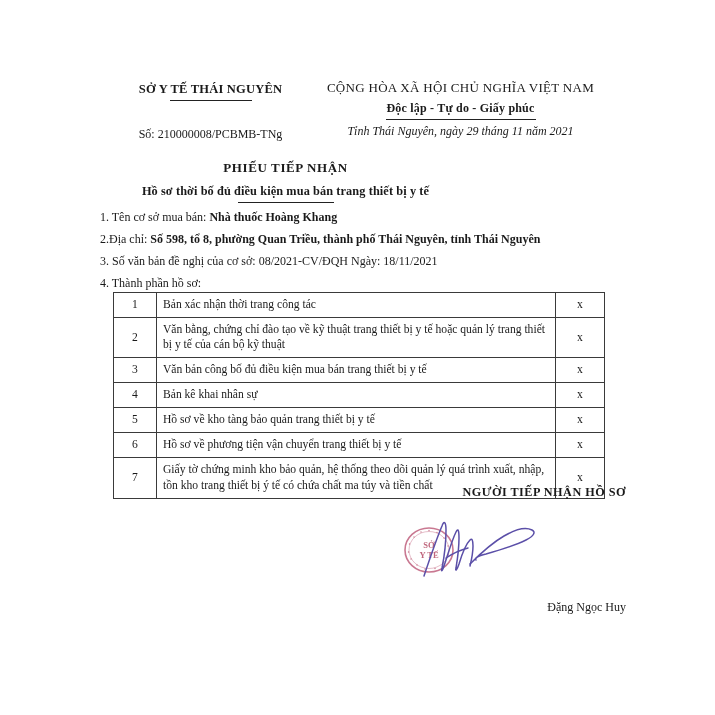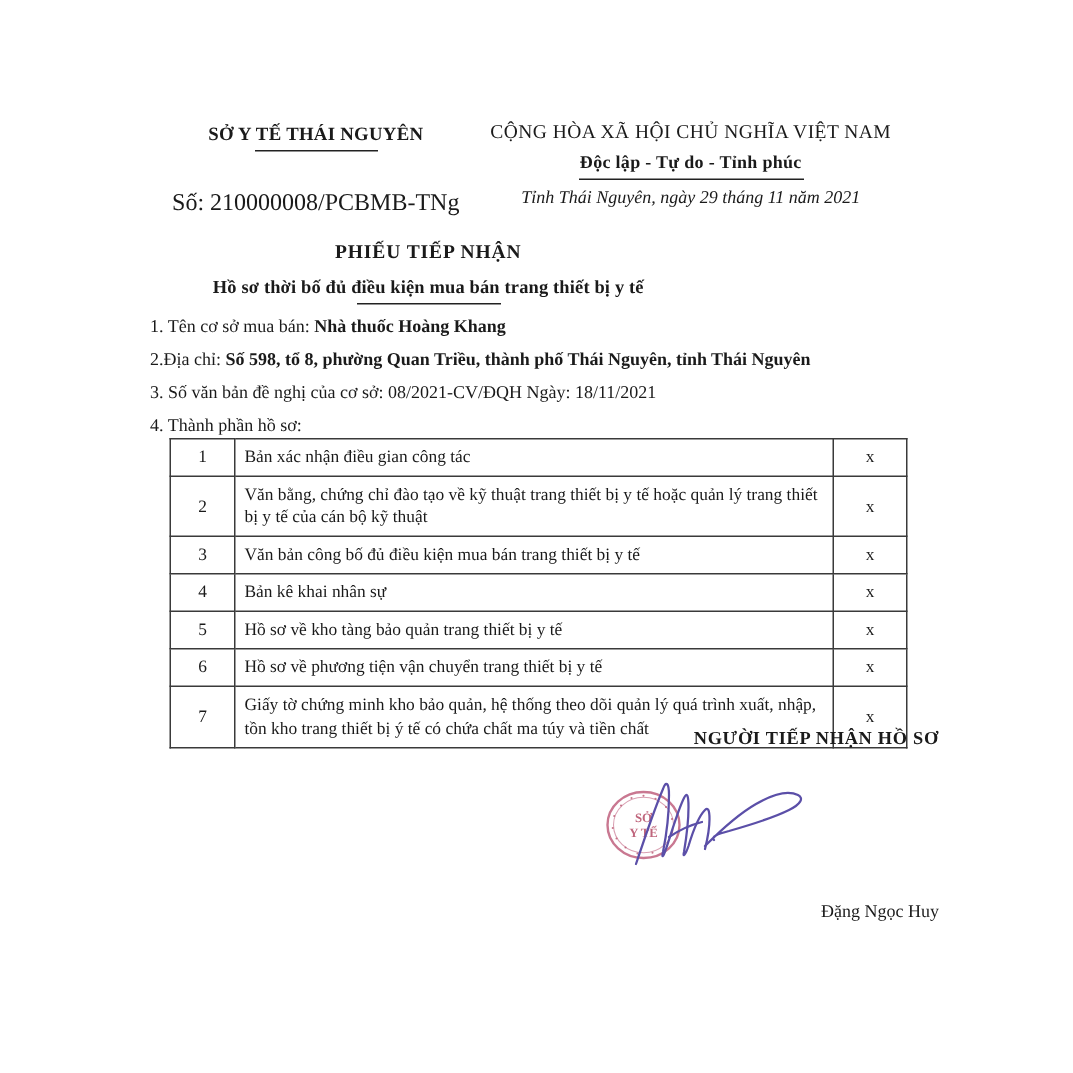--- a/index.html
+++ b/index.html
@@ -66,21 +66,21 @@
     white-space: nowrap;
   }
   .motto {
     font-weight: bold;
     font-size: 12px;
     margin-top: 5px;
     letter-spacing: 0.2px;
     white-space: nowrap;
   }
   .doc-no {
-    font-size: 16px;
+    font-size: 12px;
     margin-top: 26px;
     white-space: nowrap;
   }
   .place-date {
     font-size: 12px;
     font-style: italic;
     margin-top: 4px;
     white-space: nowrap;
     text-align: center;
   }
@@ -200,21 +200,21 @@
 <div class="page">
 
   <div class="header">
     <div class="hdr-left">
       <div class="org-name">SỞ Y TẾ THÁI NGUYÊN</div>
       <div class="rule-short"></div>
       <div class="doc-no">Số: 210000008/PCBMB-TNg</div>
     </div>
     <div class="hdr-right">
       <div class="nation">CỘNG HÒA XÃ HỘI CHỦ NGHĨA VIỆT NAM</div>
-      <div class="motto">Độc lập - Tự do - Tỉnh phúc</div>
+      <div class="motto">Độc lập - Tự do - Giấy phúc</div>
       <div class="rule-motto"></div>
       <div class="place-date">Tỉnh Thái Nguyên, ngày 29 tháng 11 năm 2021</div>
     </div>
   </div>
 
   <div class="title-block">
     <div class="title-main">PHIẾU TIẾP NHẬN</div>
     <div class="title-sub">Hồ sơ thời bố đủ điều kiện mua bán trang thiết bị y tế</div>
     <div class="rule-sub"></div>
   </div>
@@ -234,21 +234,21 @@
     </div>
     <div class="field-line last">
       <span>4. Thành phần hồ sơ:</span>
     </div>
   </div>
 
   <table class="doc-table">
     <tbody>
       <tr>
         <td class="col-idx">1</td>
-        <td class="col-name">Bản xác nhận điều gian công tác</td>
+        <td class="col-name">Bản xác nhận thời trang công tác</td>
         <td class="col-mark">x</td>
       </tr>
       <tr>
         <td class="col-idx">2</td>
         <td class="col-name">Văn bằng, chứng chỉ đào tạo về kỹ thuật trang thiết bị y tế hoặc quản lý trang thiết bị y tế của cán bộ kỹ thuật</td>
         <td class="col-mark">x</td>
       </tr>
       <tr>
         <td class="col-idx">3</td>
         <td class="col-name">Văn bản công bố đủ điều kiện mua bán trang thiết bị y tế</td>

